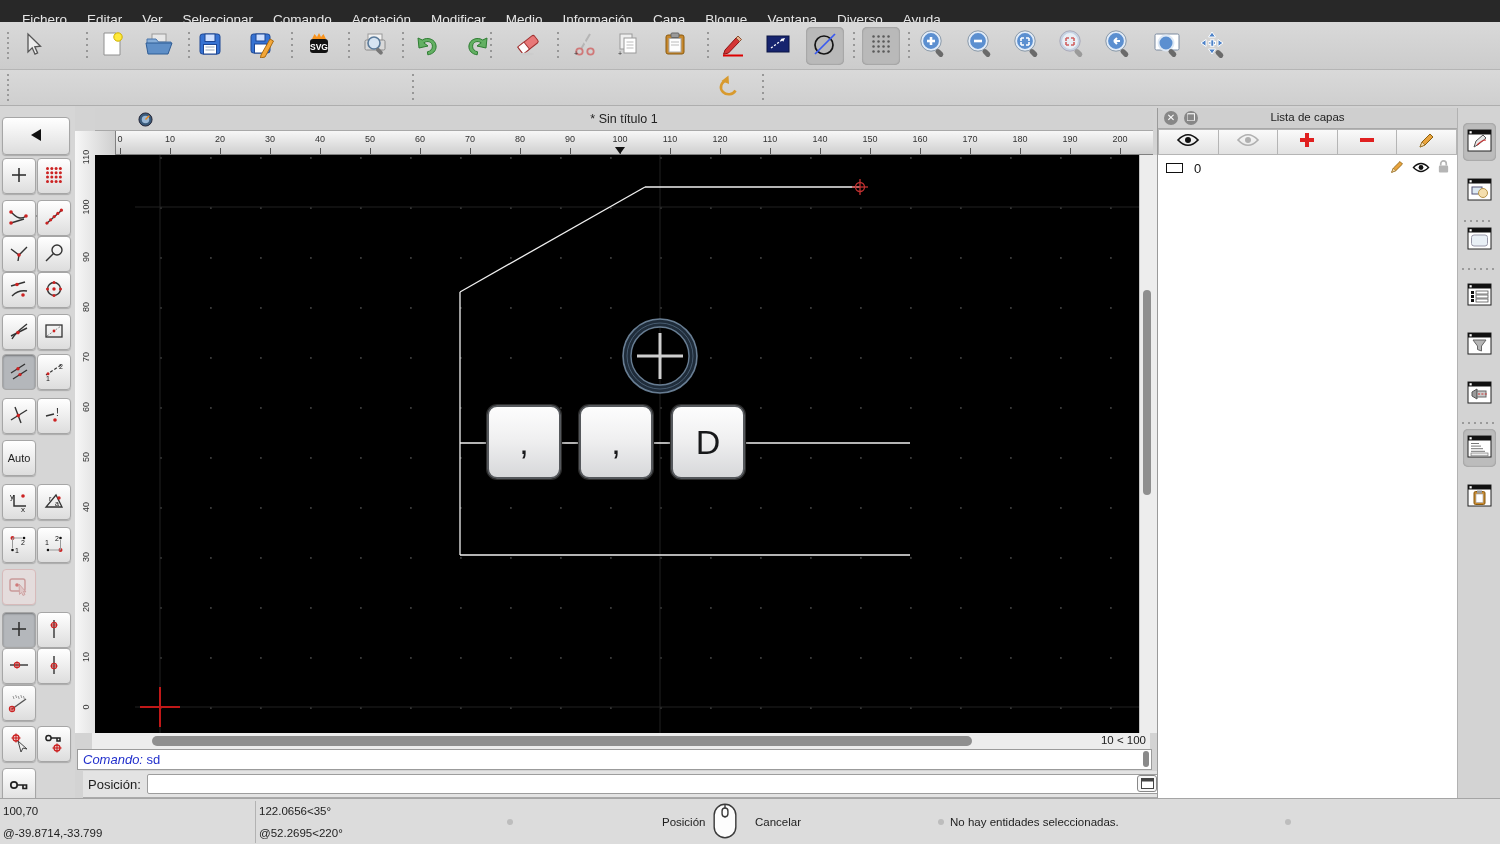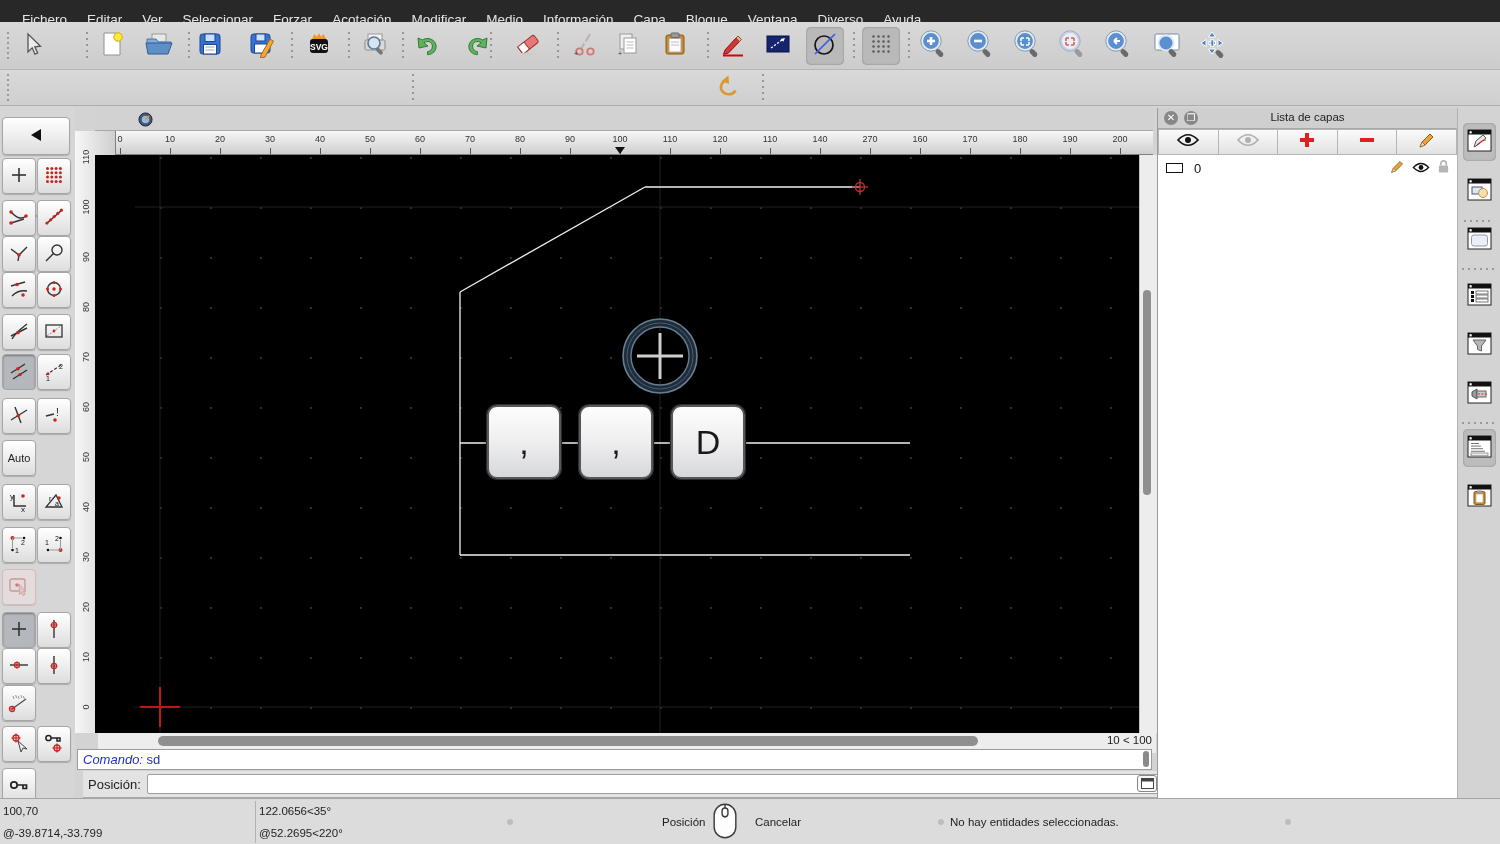--- a/index.html
+++ b/index.html
@@ -38,21 +38,21 @@
   #hruler { left:95px; top:131px; width:1058px; height:24px; background:linear-gradient(#f7f7f7,#cfcfcf); border-bottom:1px solid #808080; overflow:hidden; }
   #vruler { left:75px; top:131px; width:20px; height:602px; background:linear-gradient(90deg,#f7f7f7,#cfcfcf); border-right:1px solid #808080; overflow:hidden; }
   .rtick-label { position:absolute; font-size:9px; color:#333; }
   .rtick { position:absolute; background:#555; }
   #hmarker { position:absolute; width:0; height:0; border-left:5px solid transparent; border-right:5px solid transparent; border-top:7px solid #111; }
   #vmarker { position:absolute; width:0; height:0; border-top:5px solid transparent; border-bottom:5px solid transparent; border-left:7px solid #111; }
   #canvas { left:95px; top:155px; width:1044px; height:578px; background:#000; overflow:hidden; }
   .keycap { position:absolute; width:74px; height:74px; border-radius:10px; border:2px solid #55585c; background:linear-gradient(180deg,#fdfdfd 0%,#f0f0f1 45%,#d7d8da 100%); box-shadow:0 0 0 1px #2c2c2c, 0 2px 4px rgba(0,0,0,.7); display:flex; align-items:center; justify-content:center; font-size:34px; color:#17181a; }
   #vscroll { left:1139px; top:155px; width:14px; height:578px; background:#ededed; border-left:1px solid #c2c2c2; }
   #vthumb { position:absolute; left:3px; width:8px; border-radius:4px; background:#8f8f8f; }
-  #hscroll { left:98px; top:733px; width:1058px; height:20px; background:#ededed; }
+  #hscroll { left:92px; top:733px; width:1058px; height:20px; background:#ededed; }
   #hthumb { position:absolute; top:3px; height:10px; border-radius:5px; background:#8f8f8f; }
   #hscroll-info { position:absolute; right:4px; top:1px; font-size:11.5px; color:#1c1c1c; }
 
   
   #command-box { left:77px; top:749px; width:1075px; height:21px; background:#fff; border:1px solid #9b9b9b; font-size:13px; padding:2px 0 0 5px; color:#2230cc; }
   #command-prompt { font-style:italic; }
   #cmd-thumb { position:absolute; right:2px; top:1px; width:6px; height:16px; border-radius:3px; background:#8a8a8a; }
   #position-row { left:75px; top:771px; width:1078px; height:27px; background:#e3e3e3; border-bottom:1px solid #aaa;margin-left:8px; }
   #position-label { position:absolute; left:5px; top:6px; font-size:13px; color:#1c1c1c; }
   #position-input { position:absolute; left:64px; top:3px; width:1062px; height:20px; background:#fff; border:1px solid #9d9d9d; border-radius:2px; }
@@ -85,21 +85,21 @@
   #st-sep { position:absolute; left:255px; top:2px; width:1px; height:42px; background:#b2b2b2; }
 </style>
 </head>
 <body>
 
 <div id="menubar" class="abs">
     <span class="menu-item">Fichero</span>
     <span class="menu-item">Editar</span>
     <span class="menu-item">Ver</span>
     <span class="menu-item">Seleccionar</span>
-    <span class="menu-item">Forzar</span>
+    <span class="menu-item">Comando</span>
     <span class="menu-item">Acotación</span>
     <span class="menu-item">Modificar</span>
     <span class="menu-item">Medio</span>
     <span class="menu-item">Información</span>
     <span class="menu-item">Capa</span>
     <span class="menu-item">Bloque</span>
     <span class="menu-item">Ventana</span>
     <span class="menu-item">Diverso</span>
     <span class="menu-item">Ayuda</span>
   </div>
@@ -588,20 +588,21 @@
         </svg></span>
     </div>
   </div>
 
 <div id="tabstrip" class="abs">
   <span class="abs" style="left:3px;top:4px"><svg width="15" height="15" viewBox="0 0 16 16">
         <circle cx="8" cy="8" r="7" fill="#3a5a7a" stroke="#223"></circle>
         <circle cx="8" cy="8" r="4" fill="#9ab8d6"></circle>
         <line x1="8" y1="8" x2="12" y2="4" stroke="#e88a20" stroke-width="1.6"></line>
       </svg></span>
+  <div id="doc-title">* Sin título 1</div>
 </div>
 <div id="hruler" class="abs">
     <span class="rtick-label" style="left: 15px; top: 3px; width: 20px; text-align: center;">0</span>
     <div class="rtick" style="left: 25px; bottom: 0px; width: 1px; height: 6px;"></div>
     <span class="rtick-label" style="left: 65px; top: 3px; width: 20px; text-align: center;">10</span>
     <div class="rtick" style="left: 75px; bottom: 0px; width: 1px; height: 6px;"></div>
     <span class="rtick-label" style="left: 115px; top: 3px; width: 20px; text-align: center;">20</span>
     <div class="rtick" style="left: 125px; bottom: 0px; width: 1px; height: 6px;"></div>
     <span class="rtick-label" style="left: 165px; top: 3px; width: 20px; text-align: center;">30</span>
     <div class="rtick" style="left: 175px; bottom: 0px; width: 1px; height: 6px;"></div>
@@ -620,21 +621,21 @@
     <span class="rtick-label" style="left: 515px; top: 3px; width: 20px; text-align: center;">100</span>
     <div class="rtick" style="left: 525px; bottom: 0px; width: 1px; height: 6px;"></div>
     <span class="rtick-label" style="left: 565px; top: 3px; width: 20px; text-align: center;">110</span>
     <div class="rtick" style="left: 575px; bottom: 0px; width: 1px; height: 6px;"></div>
     <span class="rtick-label" style="left: 615px; top: 3px; width: 20px; text-align: center;">120</span>
     <div class="rtick" style="left: 625px; bottom: 0px; width: 1px; height: 6px;"></div>
     <span class="rtick-label" style="left: 665px; top: 3px; width: 20px; text-align: center;">110</span>
     <div class="rtick" style="left: 675px; bottom: 0px; width: 1px; height: 6px;"></div>
     <span class="rtick-label" style="left: 715px; top: 3px; width: 20px; text-align: center;">140</span>
     <div class="rtick" style="left: 725px; bottom: 0px; width: 1px; height: 6px;"></div>
-    <span class="rtick-label" style="left: 765px; top: 3px; width: 20px; text-align: center;">270</span>
+    <span class="rtick-label" style="left: 765px; top: 3px; width: 20px; text-align: center;">150</span>
     <div class="rtick" style="left: 775px; bottom: 0px; width: 1px; height: 6px;"></div>
     <span class="rtick-label" style="left: 815px; top: 3px; width: 20px; text-align: center;">160</span>
     <div class="rtick" style="left: 825px; bottom: 0px; width: 1px; height: 6px;"></div>
     <span class="rtick-label" style="left: 865px; top: 3px; width: 20px; text-align: center;">170</span>
     <div class="rtick" style="left: 875px; bottom: 0px; width: 1px; height: 6px;"></div>
     <span class="rtick-label" style="left: 915px; top: 3px; width: 20px; text-align: center;">180</span>
     <div class="rtick" style="left: 925px; bottom: 0px; width: 1px; height: 6px;"></div>
     <span class="rtick-label" style="left: 965px; top: 3px; width: 20px; text-align: center;">190</span>
     <div class="rtick" style="left: 975px; bottom: 0px; width: 1px; height: 6px;"></div>
     <span class="rtick-label" style="left: 1015px; top: 3px; width: 20px; text-align: center;">200</span>

